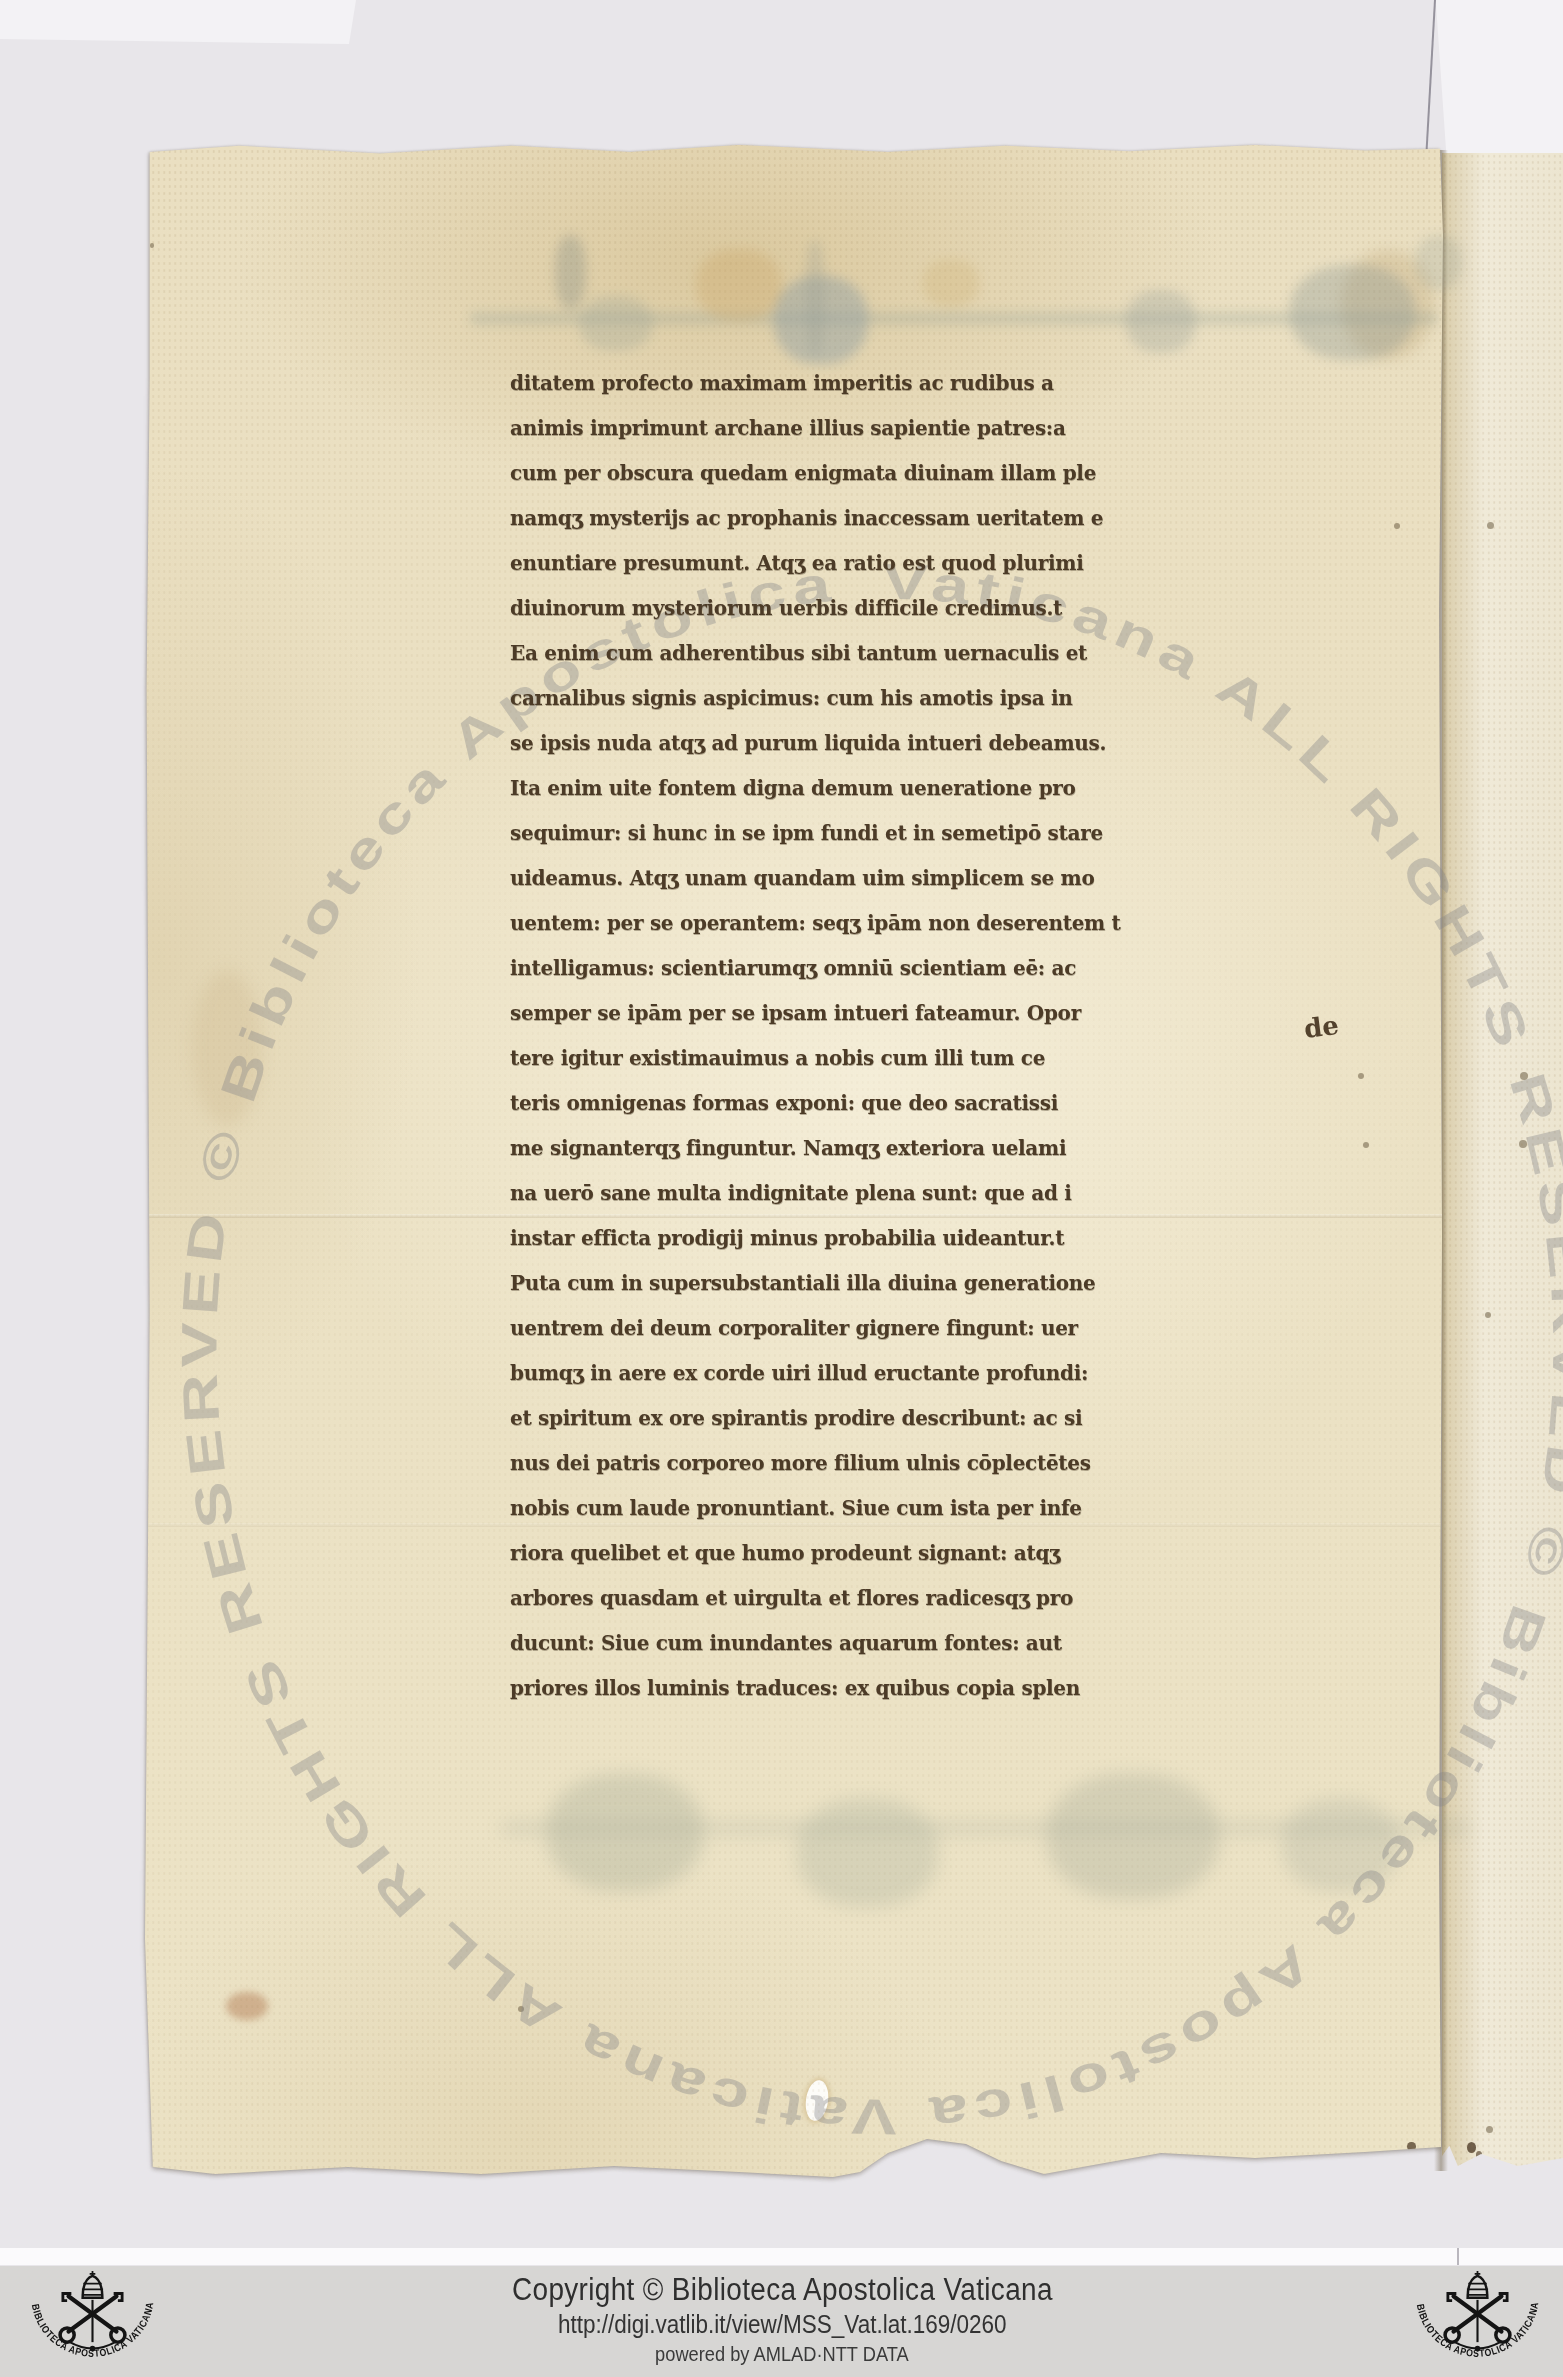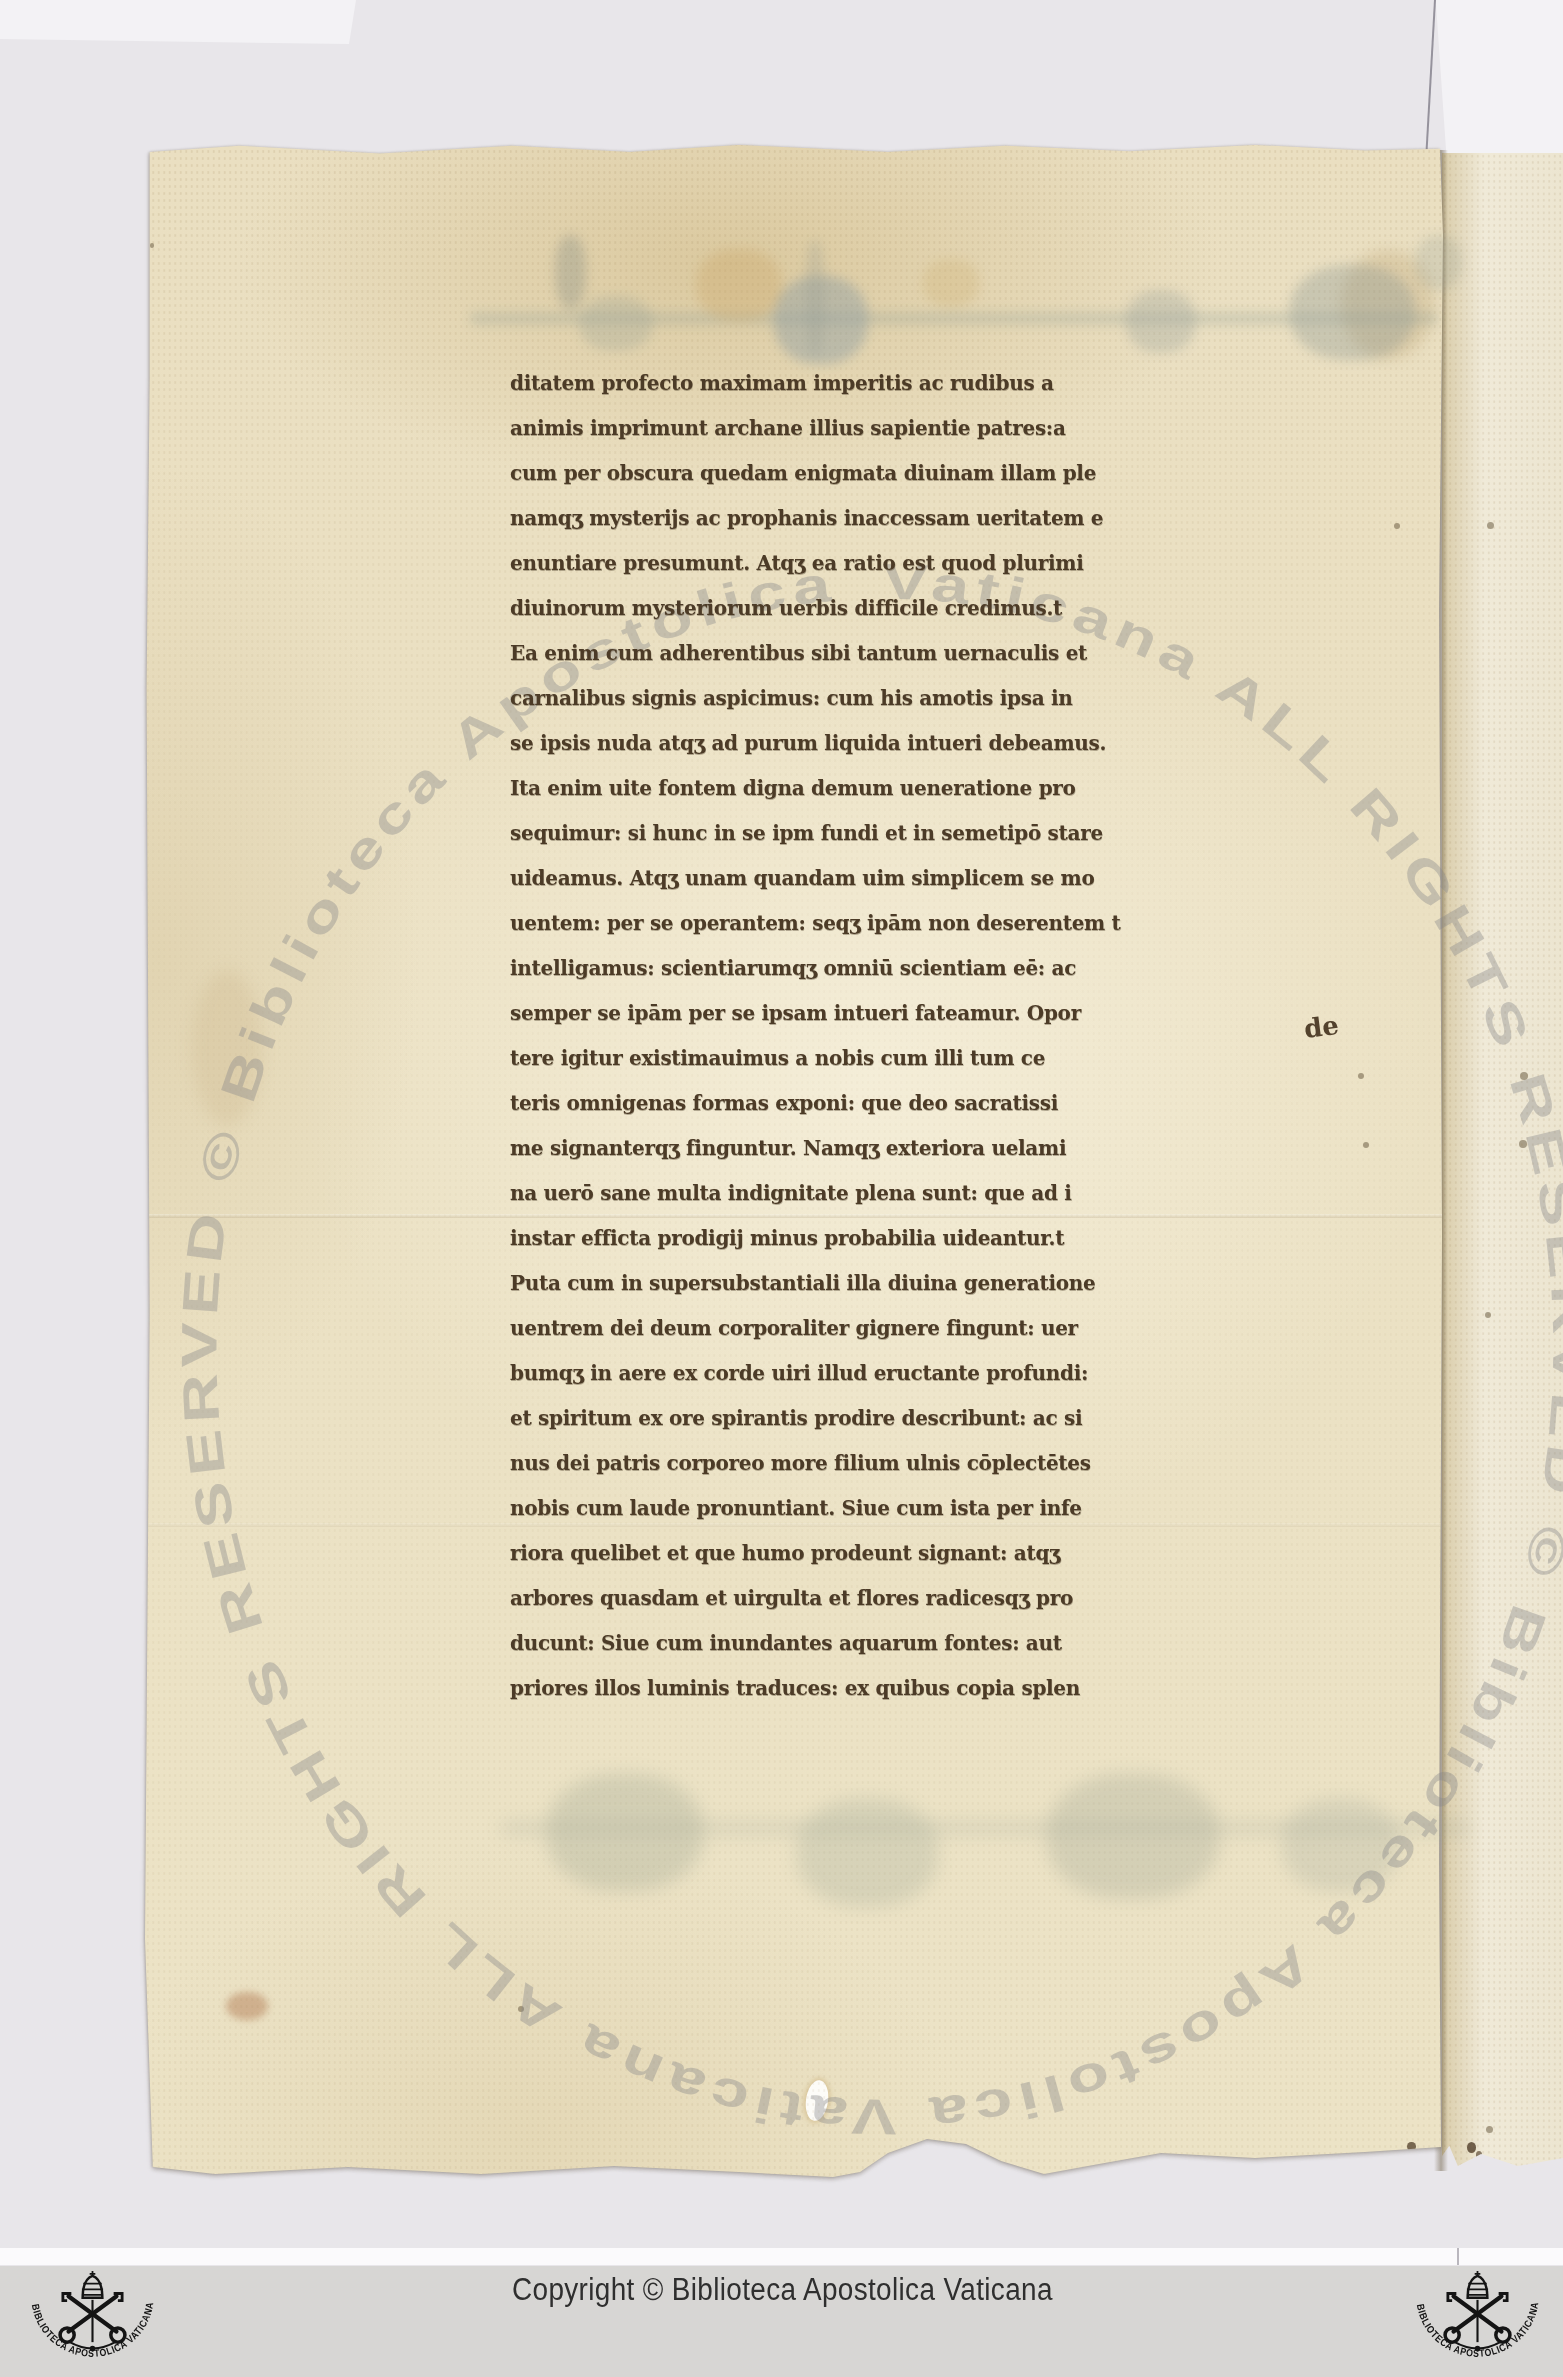--- a/index.html
+++ b/index.html
@@ -175,20 +175,22 @@
       <div class="ms-line">arbores quasdam et uirgulta et flores radicesqʒ pro</div>
       <div class="ms-line">ducunt: Siue cum inundantes aquarum fontes: aut</div>
       <div class="ms-line">priores illos luminis traduces: ex quibus copia splen</div>
     </div>
   <div class="marginal">de</div>
 
   <div class="footer-white"></div>
   <div class="fold-line-footer"></div>
   <div class="footer-band">
     <div class="f-line f-copy"><span>Copyright © Biblioteca Apostolica Vaticana</span></div>
+    <div class="f-line f-url"><span>http://digi.vatlib.it/view/MSS_Vat.lat.169/0260</span></div>
+    <div class="f-line f-pow"><span>powered by AMLAD·NTT DATA</span></div>
   </div>
 
   <svg class="logo logo-left" viewBox="0 0 200 150">
     <defs>
         <path id="arcL" d="M 14 52 A 87 87 0 0 0 186 52"></path>
       </defs>
     <g stroke="#141414" fill="none">
       <path d="M100 4 v8 M96 8 h8" stroke-width="2.5"></path>
       <path d="M86 42 Q86 16 100 11 Q114 16 114 42 Z" stroke-width="3.5"></path>
       <path d="M87 22 h26 M85 30 h30 M85 38 h30" stroke-width="2.5"></path>

